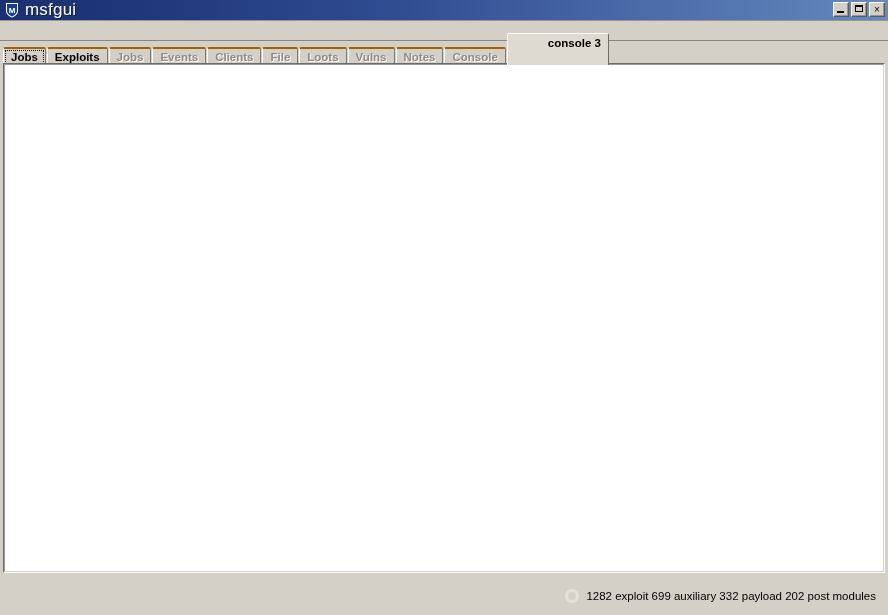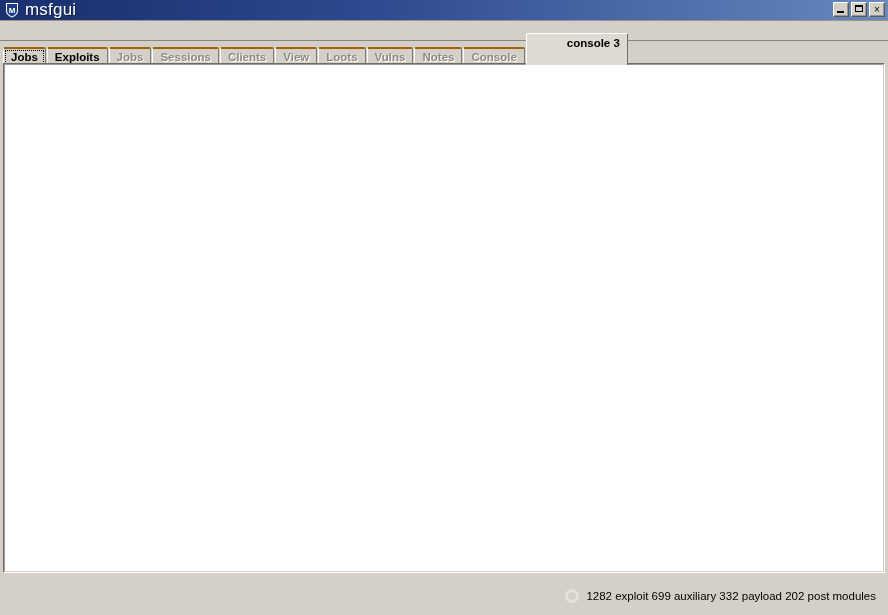--- a/index.html
+++ b/index.html
@@ -285,23 +285,23 @@
       </button>
     </div>
   </div>
 
   <div class="menu-sep-line"></div>
 
   <div class="tabstrip" id="tabstrip">
       <div class="tab focused">Jobs</div>
       <div class="tab">Exploits</div>
       <div class="tab disabled">Jobs</div>
-      <div class="tab disabled">Sessions</div>
+      <div class="tab disabled">Events</div>
       <div class="tab disabled">Clients</div>
-      <div class="tab disabled">View</div>
+      <div class="tab disabled">File</div>
       <div class="tab disabled">Loots</div>
       <div class="tab disabled">Vulns</div>
       <div class="tab disabled">Notes</div>
       <div class="tab disabled">Console</div>
       <div class="tab active">console 3</div>
     </div>
 
   <div class="content-panel">
     <div class="content-inner">
       <div class="console-output"></div>

